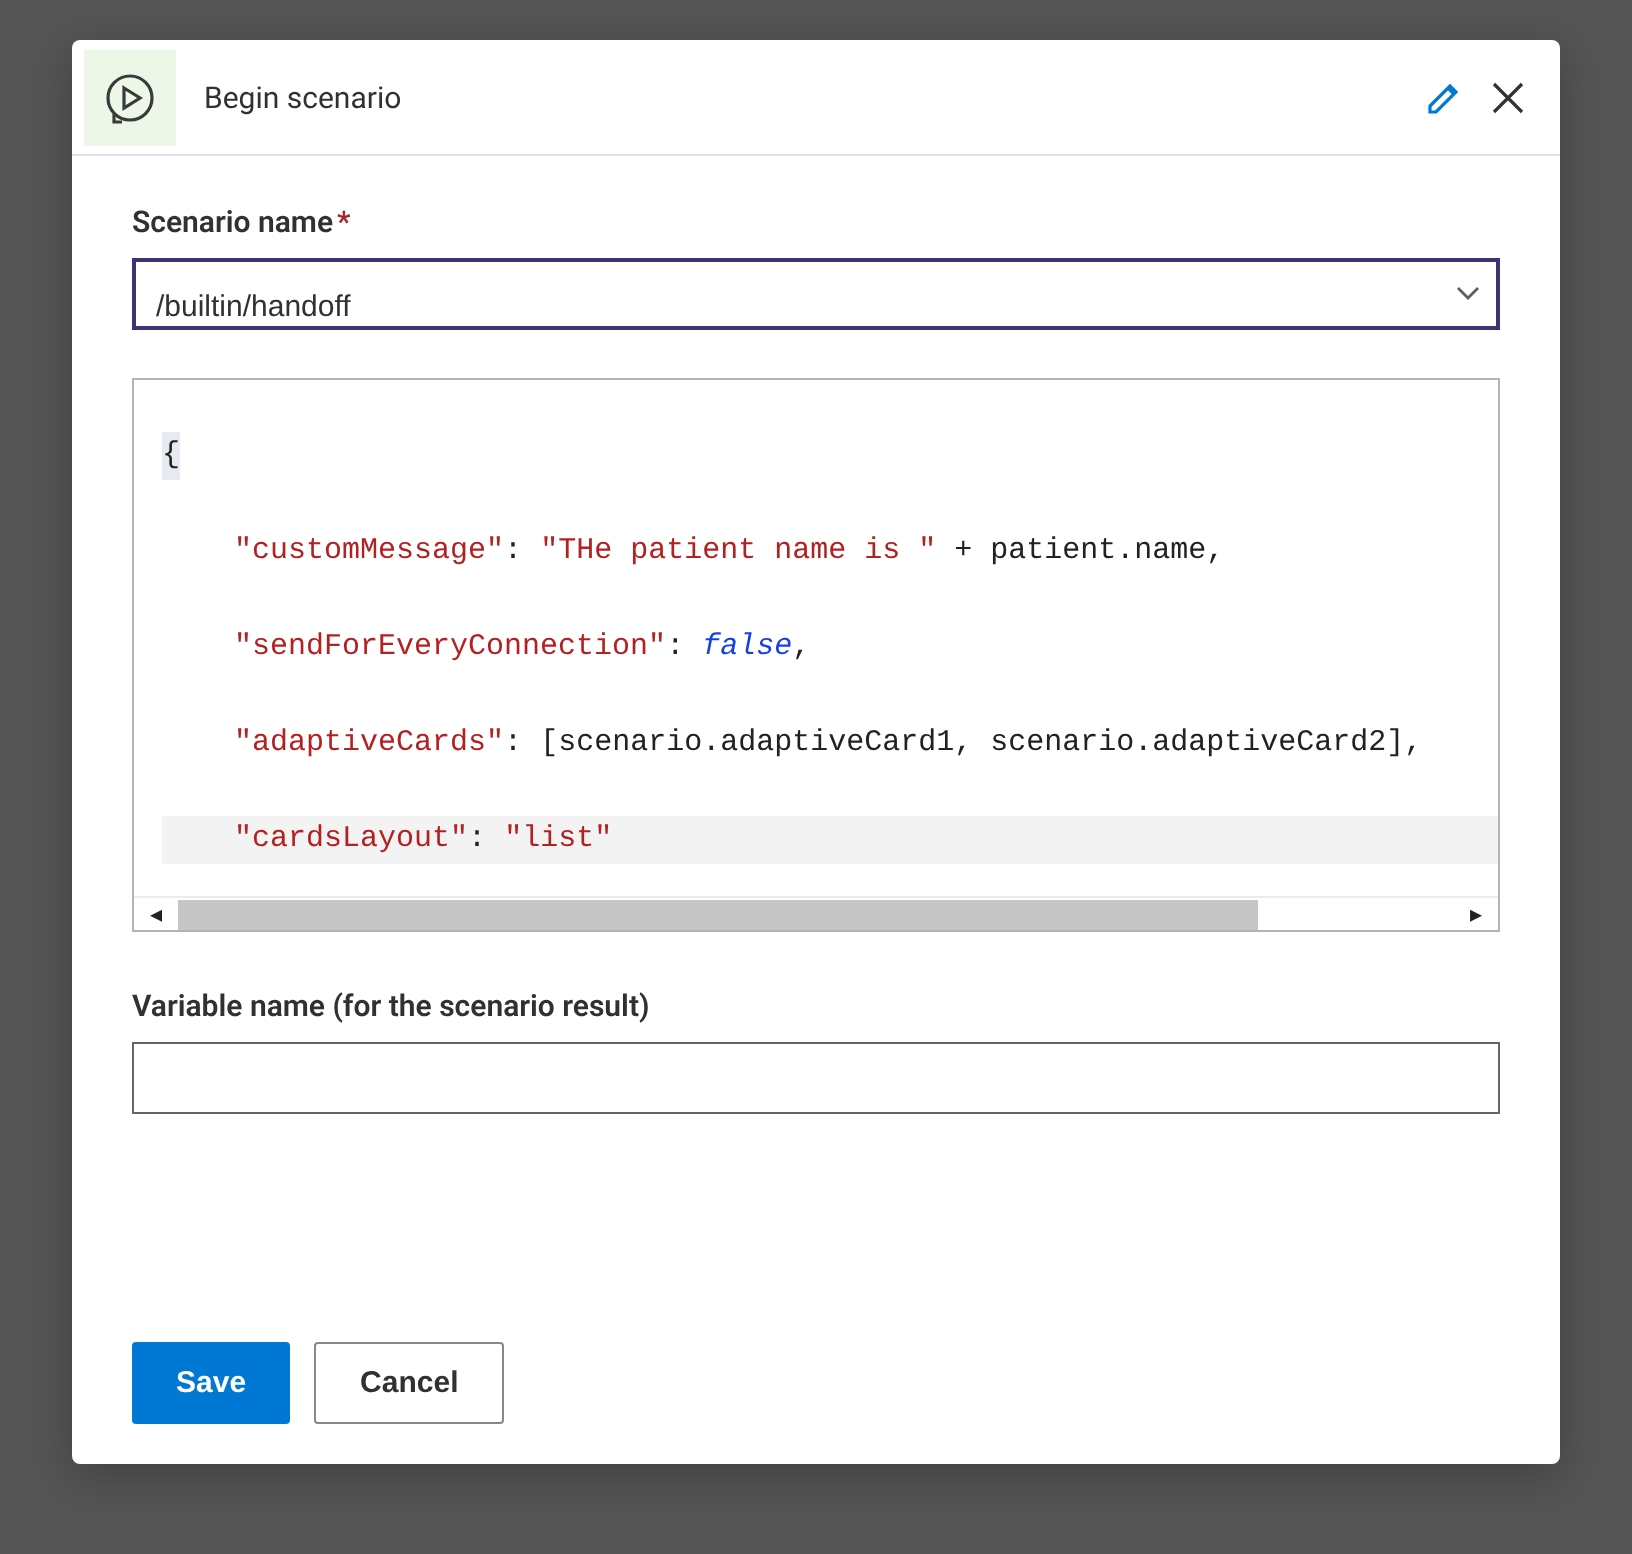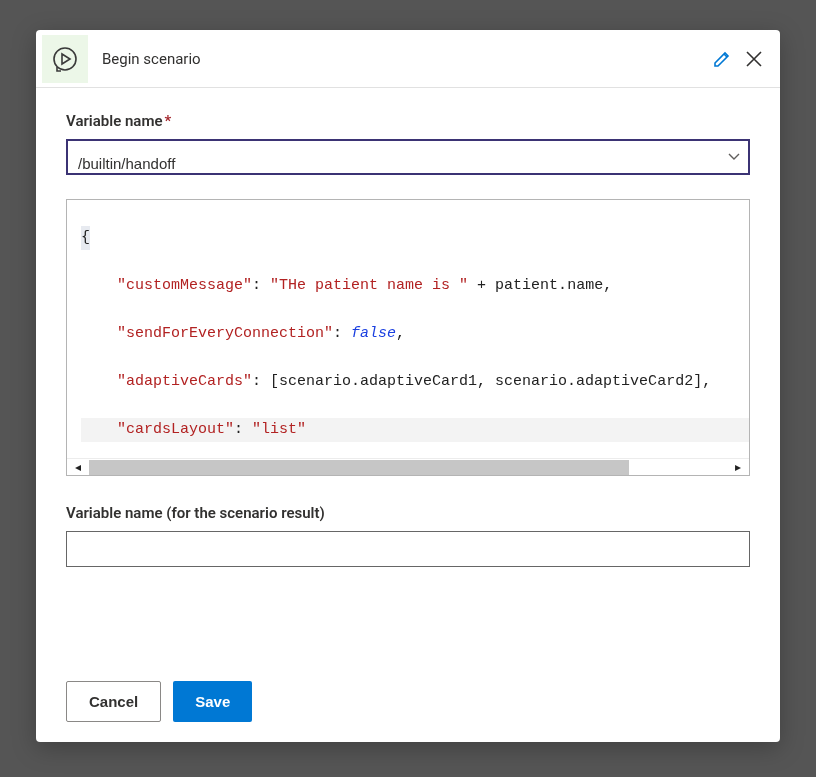--- a/index.html
+++ b/index.html
@@ -1,20 +1,20 @@
 <!DOCTYPE html>
 <html><head>
 <meta charset="utf-8">
 <style>
   * { box-sizing: border-box; }
   html, body { margin:0; padding:0; font-family:"Segoe UI","Segoe UI Web",-apple-system,BlinkMacSystemFont,Roboto,Helvetica,Arial,sans-serif; }
   body { width:816px; height:777px; background:#555; position:relative; }
 
   .panel {
-    position:absolute; left:36px; top:30px; width:744px; height:712px;
+    position:absolute; left:36px; top:20px; width:744px; height:712px;
     background:#fff; border-radius:4px; box-shadow:0 6px 24px rgba(0,0,0,.25);
     display:flex; flex-direction:column;
   }
 
   .panel-head { height:58px; display:flex; align-items:center; border-bottom:1px solid #e1e1e1; padding:0 10px 0 6px; }
   .panel-head .icon-box {
     width:46px; height:48px; display:flex; align-items:center; justify-content:center;
     background:#ecf7e8;
   }
   .panel-head .title { flex:1; font-size:15px; color:#323130; padding-left:14px; font-weight:400; }
@@ -85,21 +85,21 @@
     <div class="head-btn">
       <svg width="18" height="18" viewBox="0 0 18 18" stroke="#323130" stroke-width="1.6">
         <path d="M2 2 L16 16 M16 2 L2 16"></path>
       </svg>
     </div>
   </div>
 
   <div class="panel-body">
 
     <div class="field-label">
-      <span>Variable name</span><span class="req">*</span>
+      <span>Scenario name</span><span class="req">*</span>
     </div>
     <div class="select-wrap">
       <input class="select-input" value="/builtin/handoff" style="">
       <span class="select-chev">
         <svg width="12" height="12" viewBox="0 0 12 12" fill="none" stroke="#605e5c" stroke-width="1.4">
             <path d="M1 3.5 L6 8.5 L11 3.5"></path>
           </svg>
       </span>
     </div>
 
@@ -119,18 +119,18 @@
           <div class="scroll-thumb"></div>
         </div>
         <div class="scroll-arrow">▸</div>
       </div>
     </div>
 
     <div class="field-label">Variable name (for the scenario result)</div>
     <input class="text-input" value="" style="">
 
     <div class="actions">
+      <button class="btn btn-primary">Save</button>
       <button class="btn btn-secondary">Cancel</button>
-      <button class="btn btn-primary">Save</button>
     </div>
 
   </div>
 </div>
 
 </body></html>

